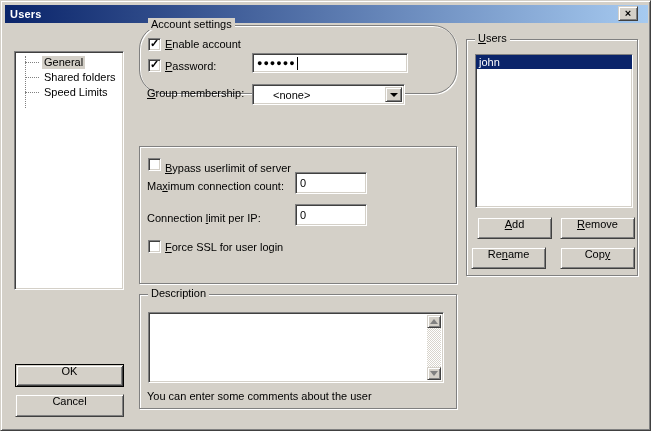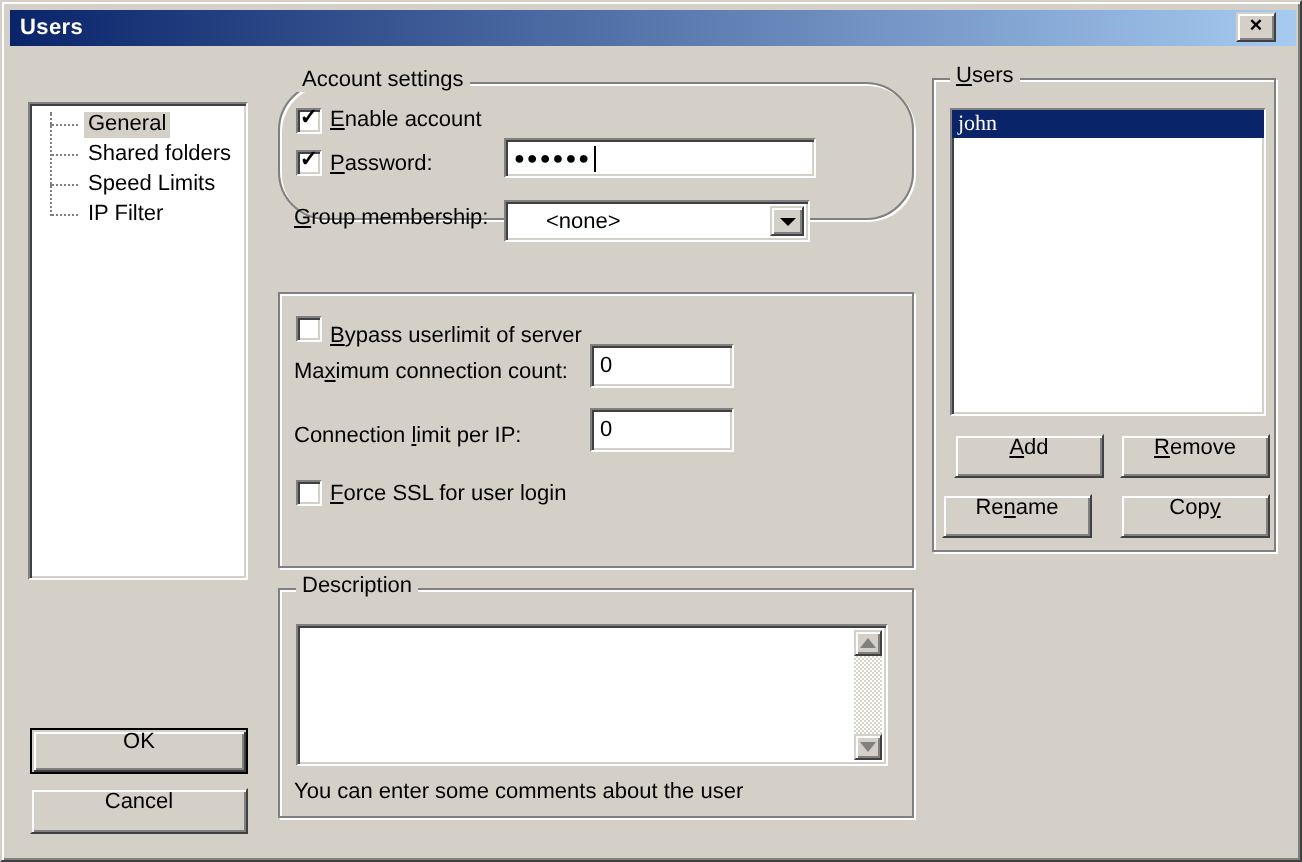--- a/index.html
+++ b/index.html
@@ -66,21 +66,21 @@
     border:1px solid #000;
     box-shadow:inset 1px 1px 0 #d4d0c8,inset -1px -1px 0 #404040,inset 2px 2px 0 #fff,inset -2px -2px 0 #808080;
   }
   .tree{position:absolute;left:13px;top:50px;width:110px;height:239px;padding-top:3px;overflow:hidden;}
   .tree .vline{position:absolute;left:10px;top:4px;height:52px;border-left:1px dotted #808080;}
   .tree-item{position:relative;height:15px;line-height:15px;padding-left:27px;white-space:nowrap;cursor:default;}
   .tree-item::before{content:"";position:absolute;left:10px;top:7px;width:14px;border-top:1px dotted #808080;}
   .tree-item .tlabel{display:inline-block;padding:0 2px;line-height:13px;margin-top:1px;}
   .tree-item.selected .tlabel{background:var(--dialog-bg);}
   .listbox{position:absolute;overflow:hidden;}
-  .list-row{height:14px;line-height:14px;padding:0 3px;cursor:default;font-family:Liberation Serif, serif;}
+  .list-row{height:14px;line-height:14px;padding:0 3px;cursor:default;}
   .list-row.selected{background:var(--selection);color:#fff;}
   .textarea{position:absolute;}
   .vscroll{
     position:absolute;right:2px;top:2px;bottom:2px;width:14px;
     background:conic-gradient(#fff 25%,#d8d4cc 0 50%,#fff 0 75%,#d8d4cc 0) 0 0/2px 2px;
   }
   .sbtn{
     position:absolute;left:0;width:14px;height:13px;background:var(--dialog-bg);
     border:1px solid;border-color:#d4d0c8 #404040 #404040 #d4d0c8;
     box-shadow:inset 1px 1px 0 #fff,inset -1px -1px 0 #808080;
@@ -102,31 +102,30 @@
         <span>×</span>
       </span>
   </div>
 
   <div class="lbl" style="left:13px;top:31px;margin-top:28px;">Page:</div>
   <div class="tree sunken">
     <span class="vline"></span>
     <div class="tree-item selected"><span class="tlabel">General</span></div>
     <div class="tree-item"><span class="tlabel">Shared folders</span></div>
     <div class="tree-item"><span class="tlabel">Speed Limits</span></div>
-    <div class="tree-item"><span class="tlabel">IP Filter</span></div>
   </div>
 
   <div class="btn default" style="left:14px;top:363px;width:109px;height:23px;">
       <span>OK</span>
     </div>
   <div class="btn" style="left:14px;top:393px;width:109px;height:23px;">
       <span>Cancel</span>
     </div>
 
-  <div class="group" style="left:138px;top:40px;width:318px;height:69px;border-radius:24px;">
+  <div class="group" style="left:138px;top:24px;width:318px;height:69px;border-radius:24px;">
     <span class="gtitle">Account settings</span>
     <span class="cb sunken" style="left:8px;top:12px;">
         <span class="mark">✓</span>
       </span>
     <span class="lbl" style="left:25px;top:12px;"><u>E</u>nable account</span>
     <span class="cb sunken" style="left:8px;top:33px;">
         <span class="mark">✓</span>
       </span>
     <span class="lbl" style="left:25px;top:34px;"><u>P</u>assword:</span>
     <div class="field sunken" style="left:112px;top:27px;width:156px;height:20px;">

